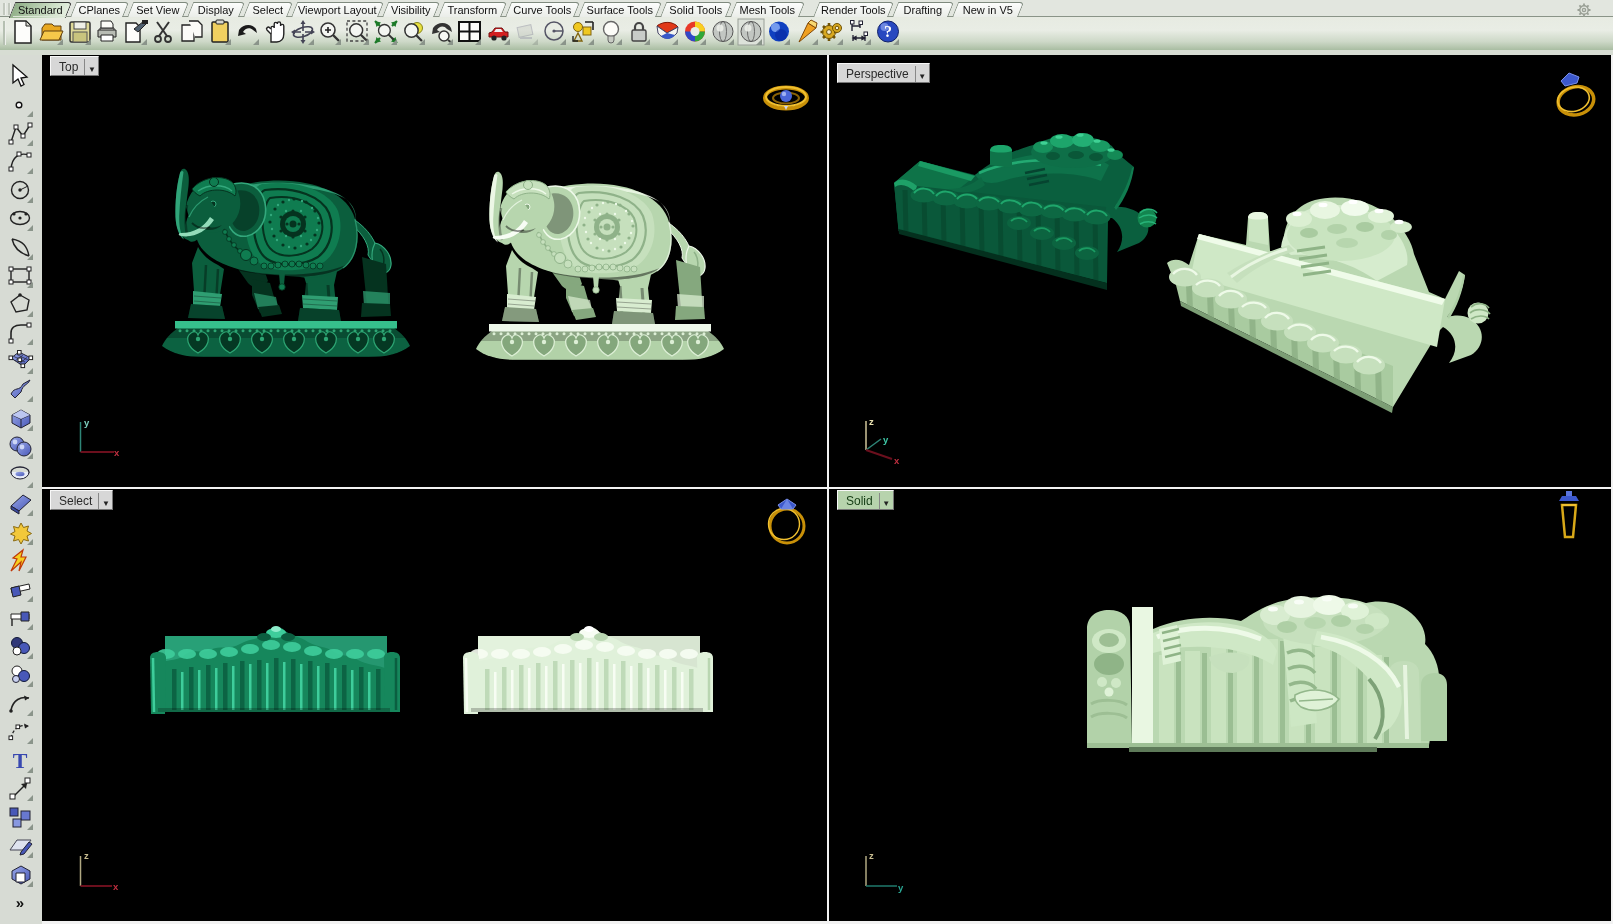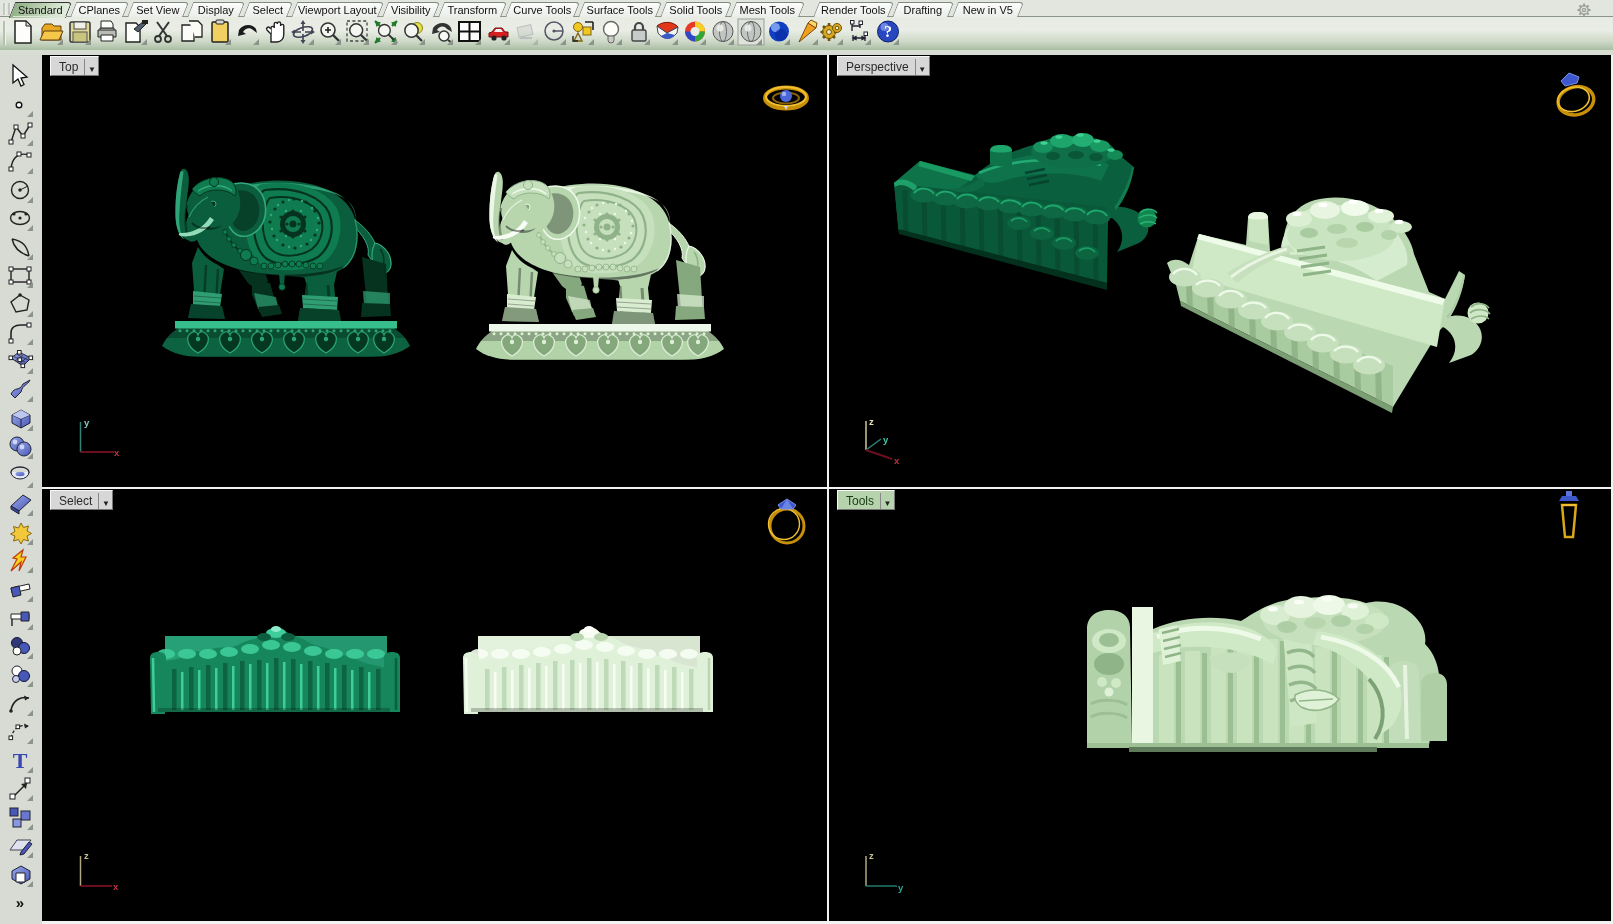--- a/index.html
+++ b/index.html
@@ -1001,29 +1001,29 @@
         <text x="40" y="370" fill="#c8bd90">z</text>
         <text x="69" y="402" fill="#2ba895">y</text>
       </g>
     </svg>
 
     <div class="vlabel" style="left:1px;top:1px;">
         <span class="t">Top</span>
         <span class="sep"></span>
         <span class="ar">▼</span>
       </div>
-    <div class="vlabel" style="left:788px;top:1px;">
+    <div class="vlabel" style="left:788px;top:8px;">
         <span class="t">Perspective</span>
         <span class="sep"></span>
         <span class="ar">▼</span>
       </div>
     <div class="vlabel" style="left:1px;top:435px;">
         <span class="t">Select</span>
         <span class="sep"></span>
         <span class="ar">▼</span>
       </div>
     <div class="vlabel green" style="left:788px;top:435px;">
-        <span class="t">Tools</span>
+        <span class="t">Solid</span>
         <span class="sep"></span>
         <span class="ar">▼</span>
       </div>
   </div>
 </div>
 
 </body></html>

